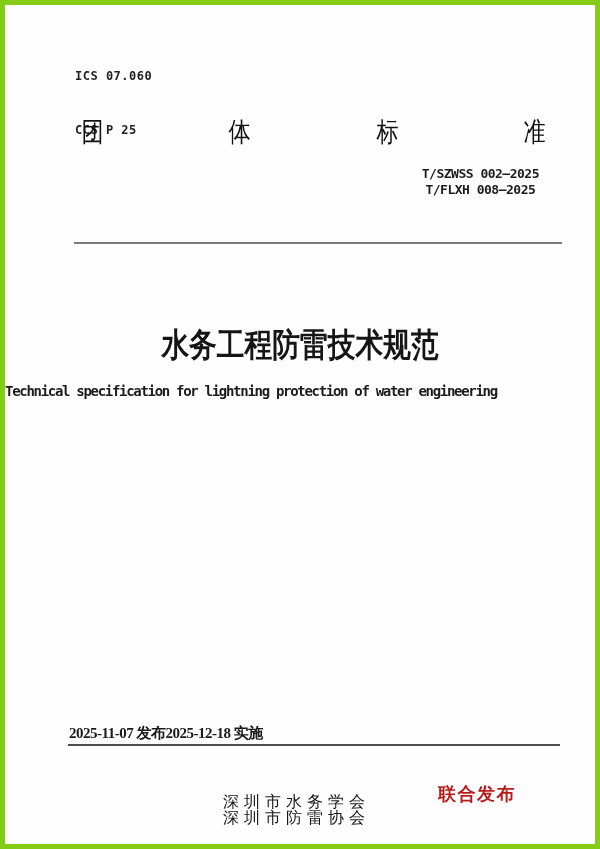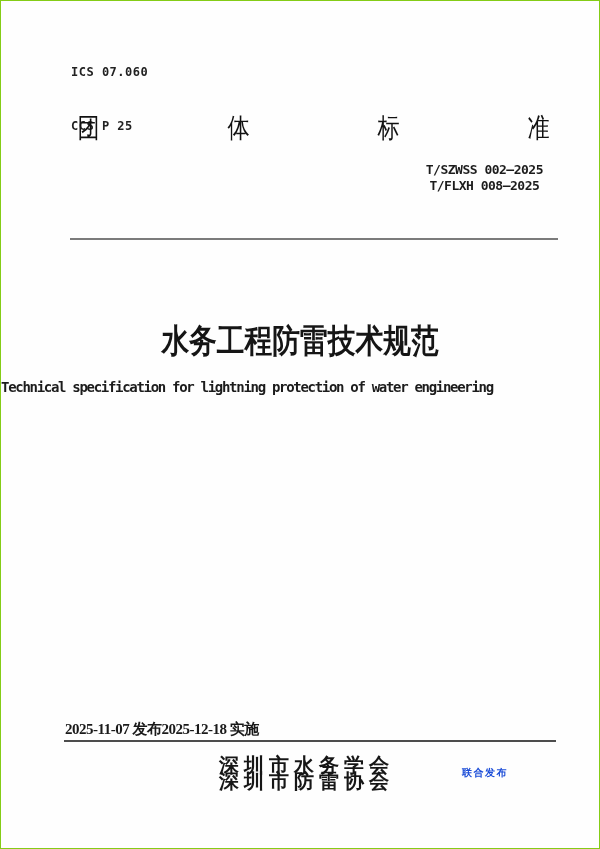--- a/index.html
+++ b/index.html
@@ -9,21 +9,21 @@
   }
   .page {
     position: relative;
     width: 600px;
     height: 849px;
     background: #fefefe;
     color: #1a1a1a;
     font-family: "Liberation Sans", sans-serif;
     overflow: hidden;
     box-sizing: border-box;
-    border: 1px solid #84cc16;
+    border: 5px solid #84cc16;
   }
 
   
   .ics-block {
     position: absolute;
     top: 26px;
     left: 70px;
     font-family: "DejaVu Sans Mono", monospace;
     font-size: 12px;
     font-weight: 600;
@@ -133,32 +133,33 @@
   
   .publisher-row {
     position: absolute;
     top: 756px;
     left: 218px;
     display: flex;
     align-items: center;
     gap: 30px;
   }
   .publisher-names {
-    font-size: 20px;
-    font-weight: 700;
+    font-size: 16px;
+    font-weight: 400;
     letter-spacing: 5px;
     line-height: 16px;
     color: #161616;
     white-space: nowrap;
+    margin-top: 33px;
   }
   .joint-label {
-    font-size: 10px;
+    font-size: 18px;
     font-weight: 600;
     letter-spacing: 1.5px;
-    color: #1d4ed8;
+    color: #b91c1c;
     white-space: nowrap;
     padding-left: 38px;
   }
 </style>
 </head>
 <body>
 
 <div class="page">
 
   <div class="ics-block">

